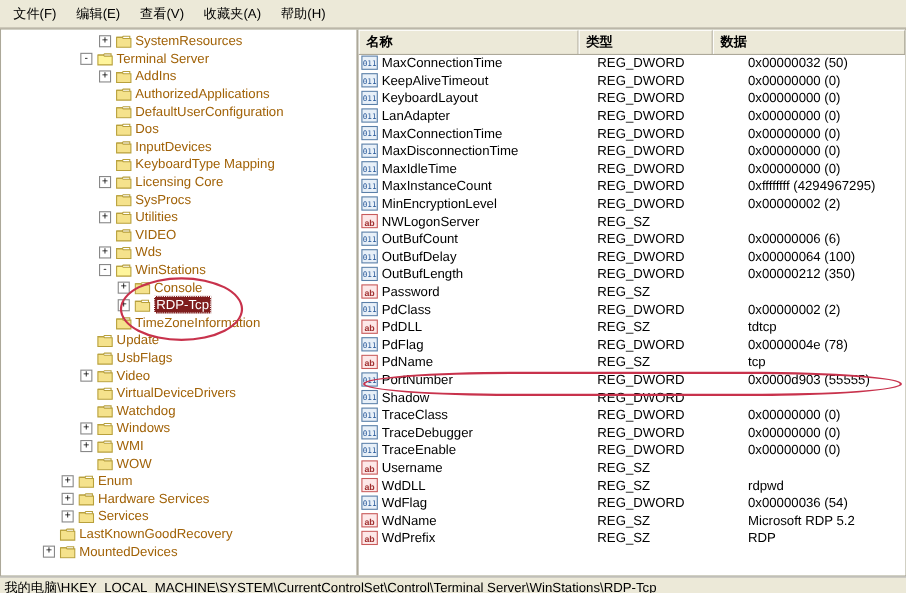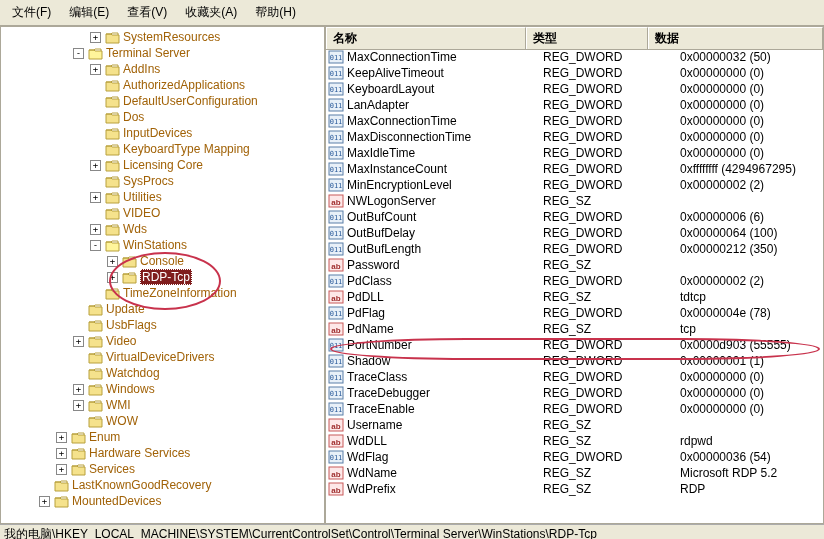--- a/index.html
+++ b/index.html
@@ -716,21 +716,20 @@
           <div class="col-name">
             <span class="val-icon">
               <svg width="16" height="14">
                 <rect x="1" y="1" width="14" height="12" fill="#e8f0f8" stroke="#5a7fa8"></rect>
                 <text x="8" y="10" font-size="7" text-anchor="middle" fill="#2a5a9a" font-family="monospace">011</text>
               </svg>
             </span>
             <span>Shadow</span>
           </div>
           <div class="col-type">REG_DWORD</div>
-          <div class="col-data">0x00000001 (1)</div>
         </div>
         <div class="list-row">
           <div class="col-name">
             <span class="val-icon">
               <svg width="16" height="14">
                 <rect x="1" y="1" width="14" height="12" fill="#e8f0f8" stroke="#5a7fa8"></rect>
                 <text x="8" y="10" font-size="7" text-anchor="middle" fill="#2a5a9a" font-family="monospace">011</text>
               </svg>
             </span>
             <span>TraceClass</span>

